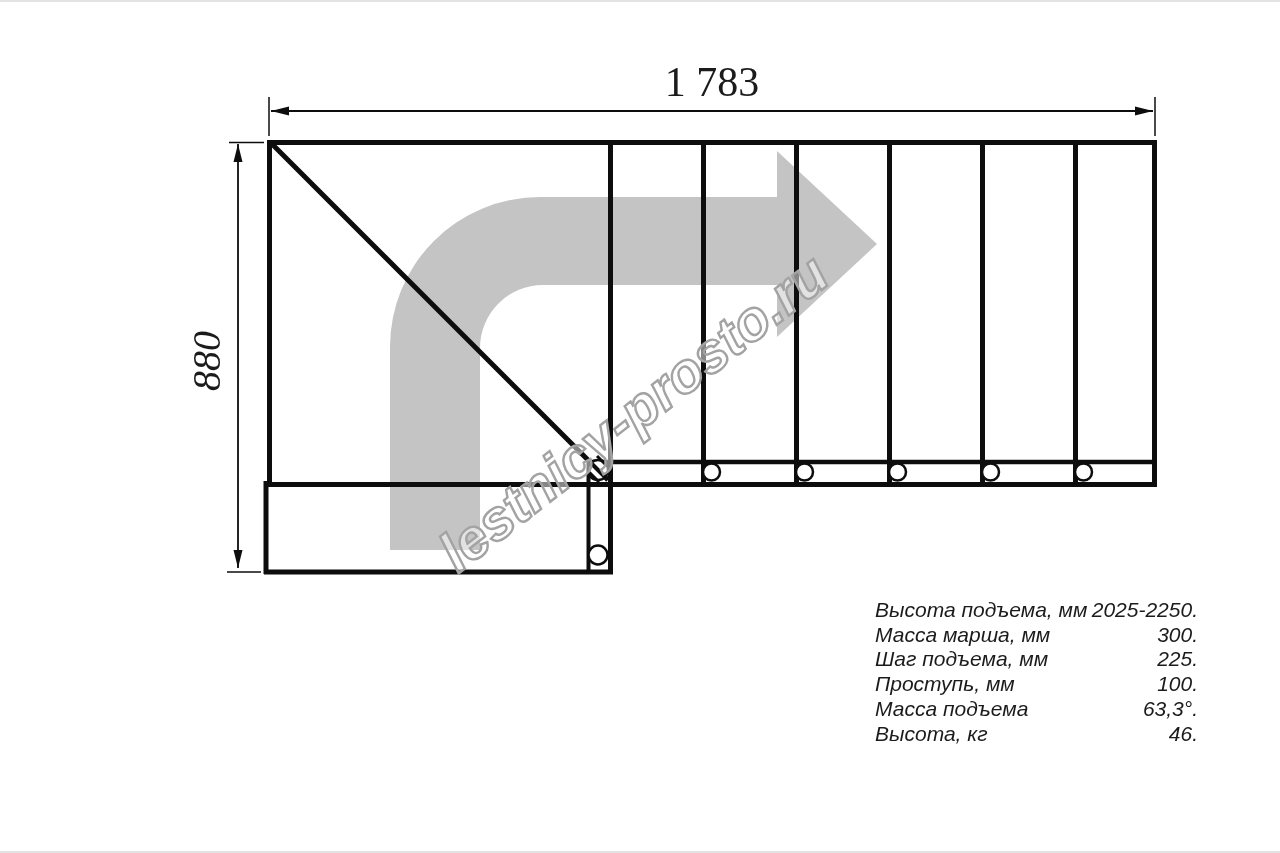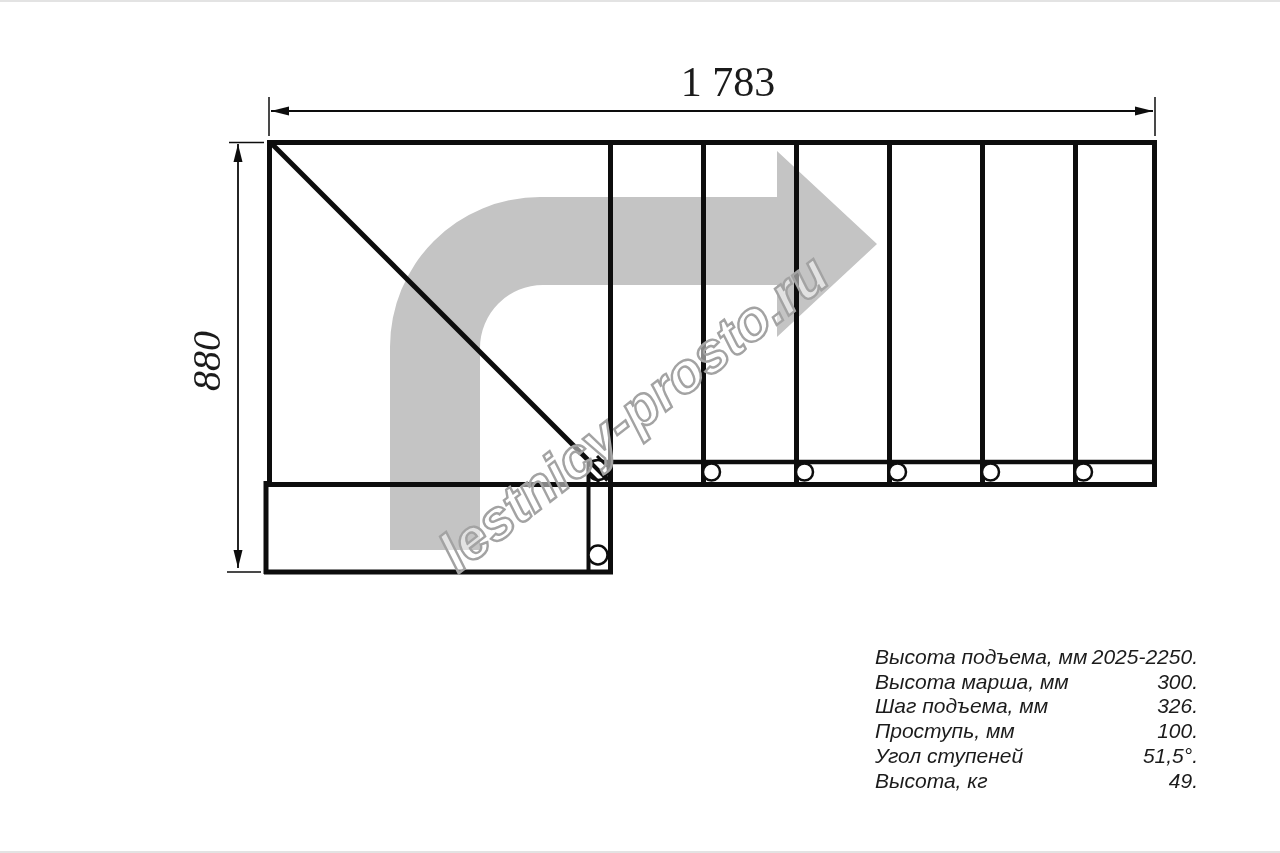--- a/index.html
+++ b/index.html
@@ -18,28 +18,28 @@
     fill:rgba(255,255,255,0.5);
     stroke:var(--wmstroke,#a3a3a3);stroke-width:2.4;
     font-family:"Liberation Sans",sans-serif;font-weight:bold;font-style:italic;
     font-size:56px;
   }
   .dim-label{
     position:absolute;color:var(--text,#1b1b1b);
     font-family:"Liberation Serif",serif;font-size:42px;
     text-align:center;white-space:nowrap;
   }
-  #dim-top{left:628px;top:56px;width:200px;}
+  #dim-top{left:612px;top:56px;width:200px;}
   #dim-left{
     left:147px;top:338px;width:120px;height:42px;line-height:42px;
     transform:rotate(-90deg);font-style:italic;font-size:40px;
   }
   #specs{
     position:absolute;left:875px;top:596px;width:323px;
-    font-style:italic;font-size:21px;line-height:24.7px;color:var(--text,#1b1b1b);margin-top:47px;
+    font-style:italic;font-size:21px;line-height:24.7px;color:var(--text,#1b1b1b);
   }
   .spec-row{display:flex;justify-content:space-between;}
   .spec-label{text-align:left;white-space:nowrap;}
   .spec-value{text-align:right;white-space:nowrap;}
 </style>
 </head>
 <body>
 
 <div id="canvas" style="--bg: #ffffff; --line: #0d0d0d; --arrow: #c4c4c4; --wmstroke: #a3a3a3; --text: #1b1b1b;">
 
@@ -115,33 +115,33 @@
 
   <div id="dim-top" class="dim-label">1 783</div>
   <div id="dim-left" class="dim-label">880</div>
 
   <div id="specs">
     <div class="spec-row">
       <span class="spec-label">Высота подъема, мм</span>
       <span class="spec-value">2025-2250.</span>
     </div>
     <div class="spec-row">
-      <span class="spec-label">Высота марша, мм</span>
+      <span class="spec-label">Масса марша, мм</span>
       <span class="spec-value">300.</span>
     </div>
     <div class="spec-row">
       <span class="spec-label">Шаг подъема, мм</span>
-      <span class="spec-value">326.</span>
+      <span class="spec-value">225.</span>
     </div>
     <div class="spec-row">
       <span class="spec-label">Проступь, мм</span>
       <span class="spec-value">100.</span>
     </div>
     <div class="spec-row">
-      <span class="spec-label">Угол ступеней</span>
-      <span class="spec-value">51,5°.</span>
+      <span class="spec-label">Масса подъема</span>
+      <span class="spec-value">63,3°.</span>
     </div>
     <div class="spec-row">
       <span class="spec-label">Высота, кг</span>
-      <span class="spec-value">49.</span>
+      <span class="spec-value">46.</span>
     </div>
   </div>
 </div>
 
 </body></html>

